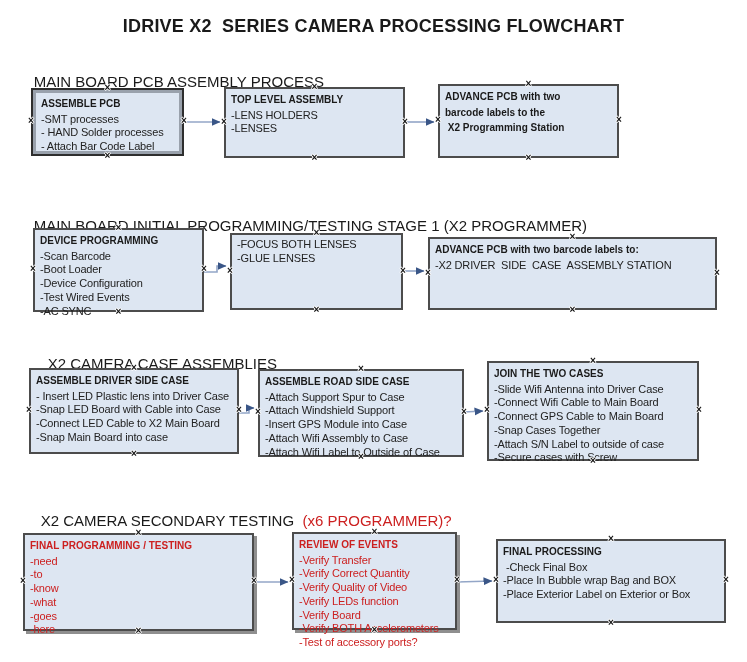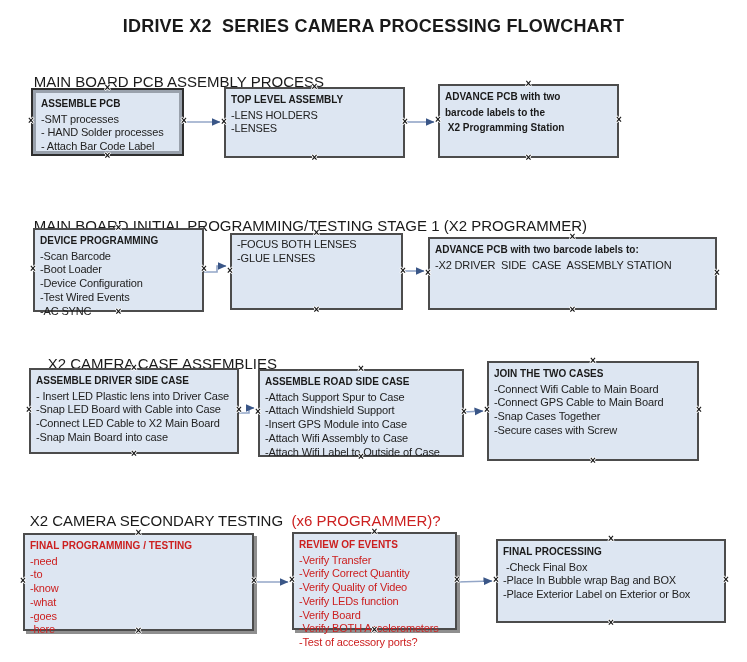--- a/index.html
+++ b/index.html
@@ -135,31 +135,33 @@
     <div class="bline">-Insert GPS Module into Case</div>
     <div class="bline">-Attach Wifi Assembly to Case</div>
     <div class="bline">-Attach Wifi Label to Outside of Case</div>
   <span class="handle ht">×</span>
       <span class="handle hb">×</span>
       <span class="handle hl">×</span>
       <span class="handle hr">×</span>
     </div>
   <div class="fbox" style="left:487px;top:361px;width:212px;height:100px">
     <div class="btitle">JOIN THE TWO CASES</div>
+    <div class="bline">-Slide Wifi Antenna into Driver Case</div>
     <div class="bline">-Connect Wifi Cable to Main Board</div>
     <div class="bline">-Connect GPS Cable to Main Board</div>
     <div class="bline">-Snap Cases Together</div>
+    <div class="bline">-Attach S/N Label to outside of case</div>
     <div class="bline">-Secure cases with Screw</div>
   <span class="handle ht">×</span>
       <span class="handle hb">×</span>
       <span class="handle hl">×</span>
       <span class="handle hr">×</span>
     </div>
 
-  <div class="sec-heading" style="left:13px;top:495px">
+  <div class="sec-heading" style="left:24px;top:495px">
     <span>X2 CAMERA SECONDARY TESTING  </span><span class="redpart">(x6 PROGRAMMER)?</span>
   </div>
   <div class="fbox red shadow" style="left:23px;top:533px;width:231px;height:98px">
     <div class="btitle">FINAL PROGRAMMING / TESTING</div>
     <div class="bline">-need</div>
     <div class="bline">-to</div>
     <div class="bline">-know</div>
     <div class="bline">-what</div>
     <div class="bline">-goes</div>
     <div class="bline">-here</div>

